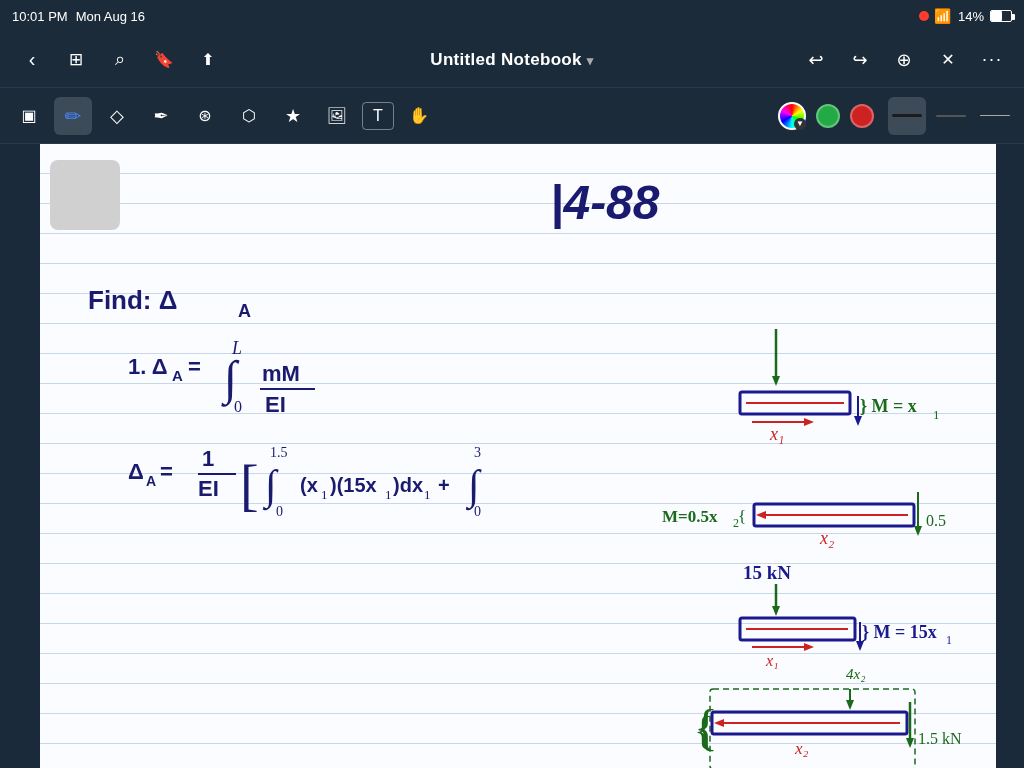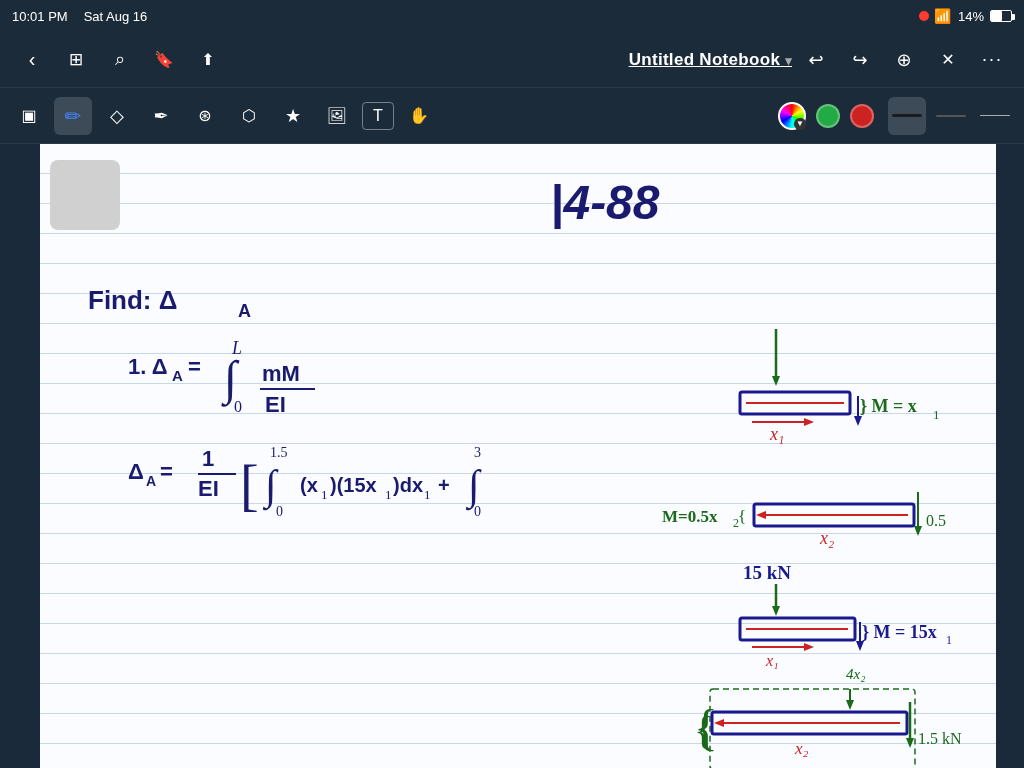--- a/index.html
+++ b/index.html
@@ -10,21 +10,21 @@
       height: 32px;
       background: #1c2b3a;
       display: flex;
       align-items: center;
       justify-content: space-between;
       padding: 0 12px;
       color: white;
       font-size: 13px;
       font-weight: 500;
     }
-    #status-left { display: flex; gap: 16px; }
+    #status-left { display: flex; gap: 8px; }
     #status-right { display: flex; align-items: center; gap: 6px; font-size: 13px; }
     .battery-icon { width: 22px; height: 12px; border: 1.5px solid white; border-radius: 2px; position: relative; display: inline-block; }
     .battery-icon::after { content: ''; position: absolute; right: -4px; top: 3px; width: 3px; height: 6px; background: white; border-radius: 0 1px 1px 0; }
     .battery-fill { height: 100%; background: white; width: 54%; border-radius: 1px; }
     .record-dot { width: 10px; height: 10px; background: #ff3b30; border-radius: 50%; }
 
     
     #toolbar {
       height: 56px;
       background: #1c2b3a;
@@ -35,26 +35,25 @@
       border-bottom: 1px solid #2a3a4a;
     }
     .tb-btn {
       width: 40px; height: 40px;
       display: flex; align-items: center; justify-content: center;
       color: white; font-size: 20px; border-radius: 8px; cursor: pointer;
       border: none; background: transparent;
     }
     #notebook-title {
       flex: 1;
-      text-align: right;
+      text-align: center;
       color: white;
       font-size: 17px;
       font-weight: 600;
       letter-spacing: 0.3px;
-      text-decoration: underline;
     }
     .title-dropdown { font-size: 13px; color: #aaa; }
 
     
     #tools-bar {
       height: 56px;
       background: #1c2b3a;
       display: flex;
       align-items: center;
       padding: 0 10px;
@@ -128,21 +127,21 @@
       top: 0; left: 0;
       width: 100%; height: 100%;
     }
   </style>
 </head>
 <body>
 
 <div id="status-bar">
   <div id="status-left">
     <span>10:01 PM</span>
-    <span>Sat Aug 16</span>
+    <span>Mon Aug 16</span>
   </div>
   <div id="status-right">
     <span class="record-dot"></span>
     <span style="font-size:14px;">📶</span>
     <span>14%</span>
     <span class="battery-icon">
         <div class="battery-fill"></div>
       </span>
   </div>
 </div>

